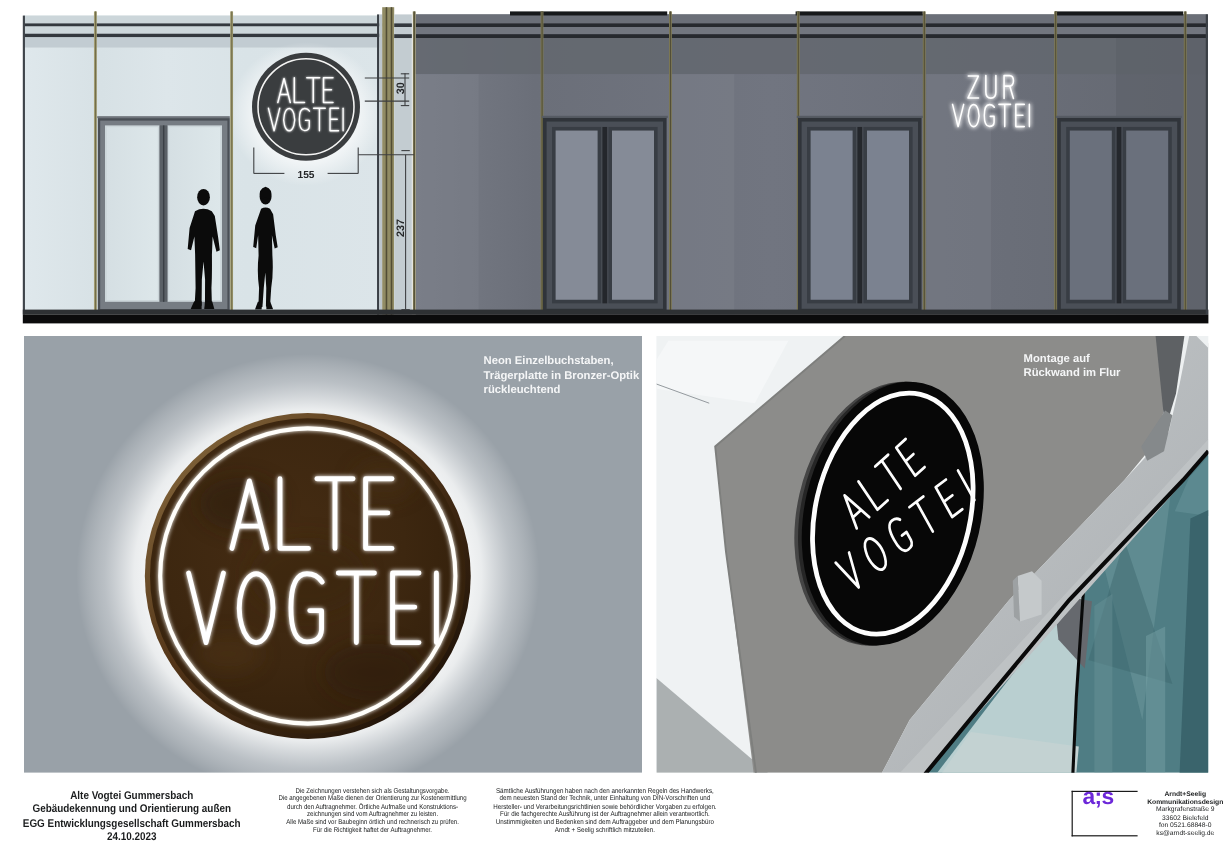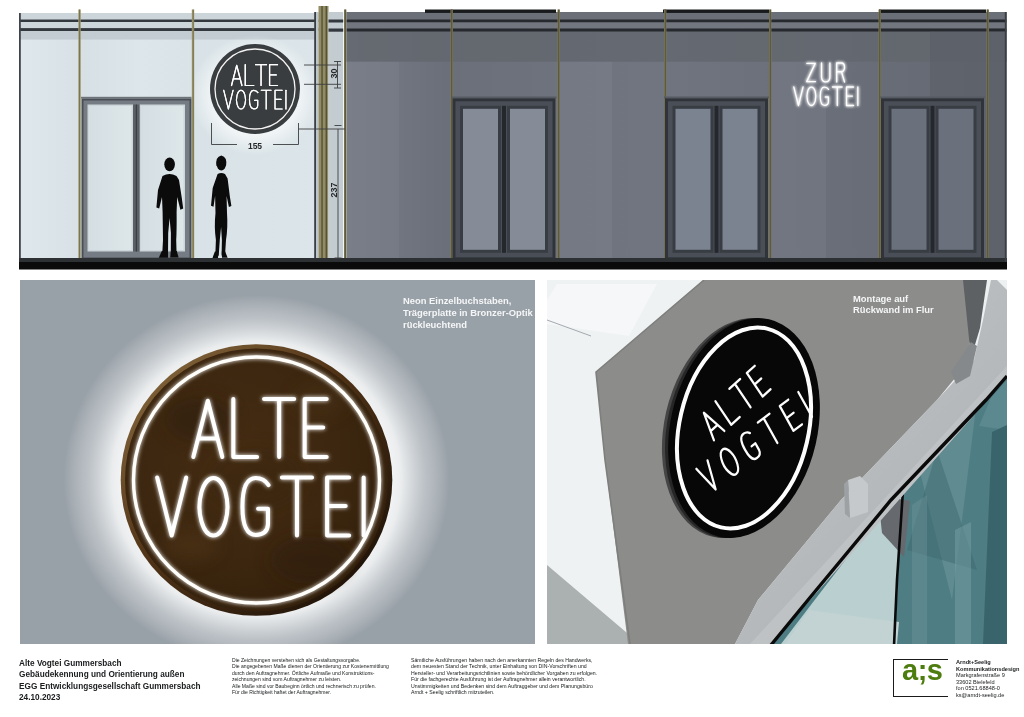--- a/index.html
+++ b/index.html
@@ -1,17 +1,17 @@
 <!DOCTYPE html>
 <html><head>
 <meta charset="utf-8">
 <style>
 html,body{margin:0;padding:0;background:#ffffff;}
 body{font-family:"Liberation Sans",sans-serif;}
-#page{position:relative;width:1024px;height:717px;background:#ffffff;overflow:hidden;}
+#page{position:relative;width:1024px;height:717px;background:#ffffff;overflow:hidden;text-align:center;}
 .abs{position:absolute;}
 .small{font-size:5.9px;line-height:6.45px;color:#17191a;}
 </style>
 </head>
 <body>
 <div id="page">
 
 <svg class="abs" style="left:0;top:0" width="1024" height="280" viewBox="0 0 1024 280">
 <defs>
 <radialGradient id="glowTop" cx="50%" cy="50%" r="50%">
@@ -457,21 +457,21 @@
 <div class="abs small" style="left:411px;top:657px;transform:scale(0.88,1);transform-origin:0 0;white-space:nowrap;">
 Sämtliche Ausführungen haben nach den anerkannten Regeln des Handwerks,<br>
 dem neuesten Stand der Technik, unter Einhaltung von DIN-Vorschriften und<br>
 Hersteller- und Verarbeitungsrichtlinien sowie behördlicher Vorgaben zu erfolgen.<br>
 Für die fachgerechte Ausführung ist der Auftragnehmer allein verantwortlich.<br>
 Unstimmigkeiten und Bedenken sind dem Auftraggeber und dem Planungsbüro<br>
 Arndt + Seelig schriftlich mitzuteilen.
 </div>
 
 <div class="abs" style="left:893px;top:659px;width:54px;height:36px;border-top:1.3px solid #1a1a1a;border-left:1.3px solid #1a1a1a;border-bottom:1.3px solid #1a1a1a;">
-<div style="position:absolute;left:8px;top:-6px;font-size:29px;font-weight:bold;color:#4d7c0f;letter-spacing:-0.5px;">a;s</div>
+<div style="position:absolute;left:8px;top:-6px;font-size:19px;font-weight:bold;color:#6d28d9;letter-spacing:-0.5px;">a;s</div>
 </div>
 
 <div class="abs" style="left:956px;top:659px;font-size:5.6px;line-height:6.6px;color:#1a1c1d;">
 <b>Arndt+Seelig<br>Kommunikationsdesign</b><br>
 Markgrafenstraße 9<br>
 33602 Bielefeld<br>
 fon 0521.68848-0<br>
 ks@arndt-seelig.de
 </div>
 

